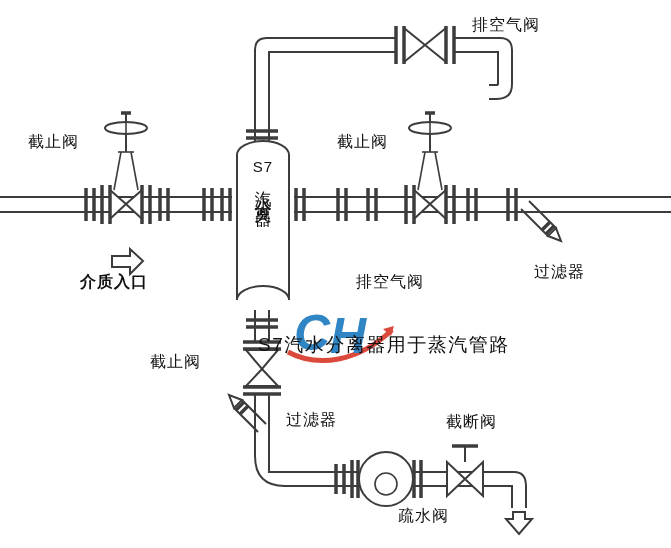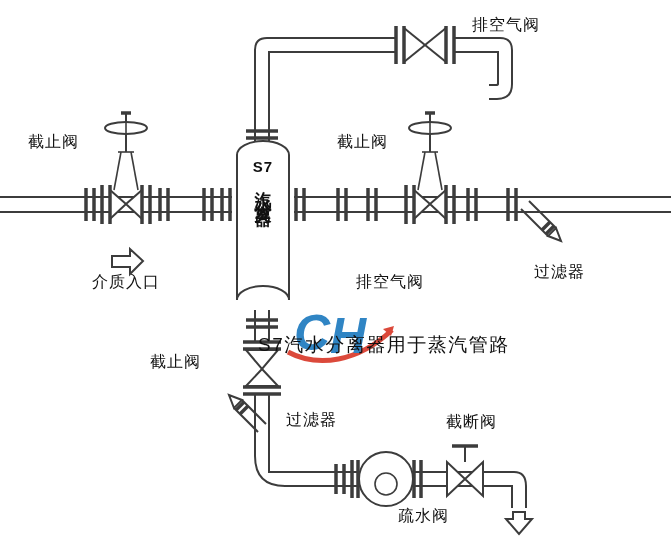--- a/index.html
+++ b/index.html
@@ -18,21 +18,21 @@
 
   .lbl {
     position:absolute; color:var(--text,#111); font-size:16px;
     white-space:nowrap; letter-spacing:1px;
   }
   .caption { font-size:19px; letter-spacing:1.5px; z-index:5; }
 
   .vessel-label {
     position:absolute; left:240px; top:158px; width:46px; z-index:4;
     display:flex; flex-direction:column; align-items:center;
-    color:var(--text,#111); font-weight:bold;
+    color:var(--text,#111); font-weight:normal;
   }
   .vessel-label .prefix { font-size:15px; letter-spacing:1px; }
   .vessel-label .chars  {
     writing-mode:vertical-rl; text-orientation:upright;
     font-size:17px; letter-spacing:5px; margin-top:2px;
   }
 
   .logo {
     position:absolute; left:286px; top:308px; width:116px; height:62px;
     z-index:3; font-style:italic; font-weight:bold; font-size:50px; line-height:1;
@@ -209,21 +209,21 @@
     <span class="logo-c">C</span>
     <span class="logo-h">H</span>
   </div>
 
   <div class="lbl" style="left:472px; top:15px;">排空气阀</div>
 
   <div class="lbl" style="left:28px; top:132px;">截止阀</div>
 
   <div class="lbl" style="left:337px; top:132px;">截止阀</div>
 
-  <div class="lbl" style="left:92px; top:272px;">介质入口</div>
+  <div class="lbl" style="left:80px; top:272px;font-weight:bold;">介质入口</div>
 
   <div class="lbl" style="left:356px; top:272px;">排空气阀</div>
 
   <div class="lbl" style="left:534px; top:262px;">过滤器</div>
 
   <div class="lbl" style="left:150px; top:352px;">截止阀</div>
 
   <div class="lbl" style="left:286px; top:410px;">过滤器</div>
 
   <div class="lbl" style="left:446px; top:412px;">截断阀</div>

